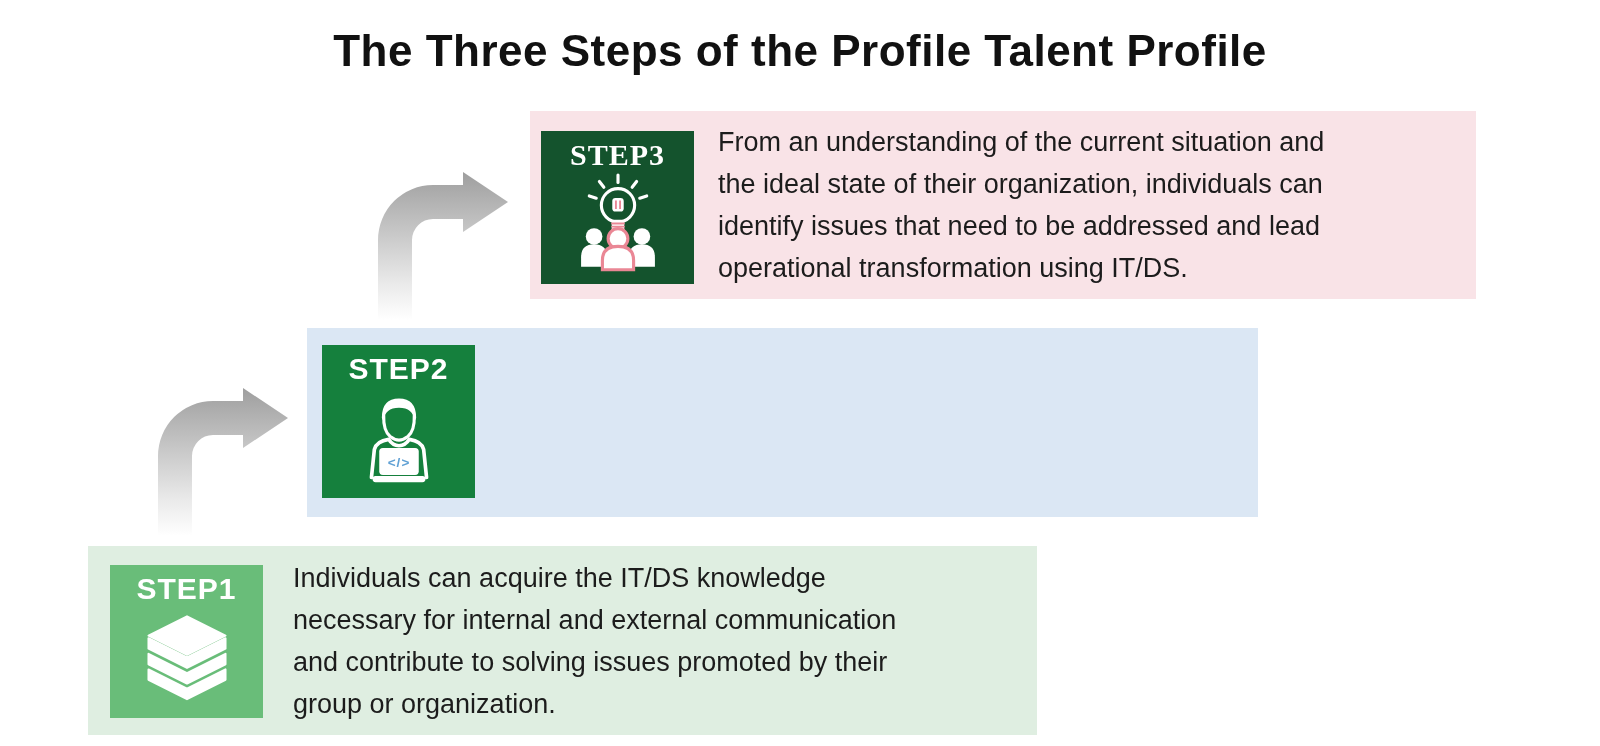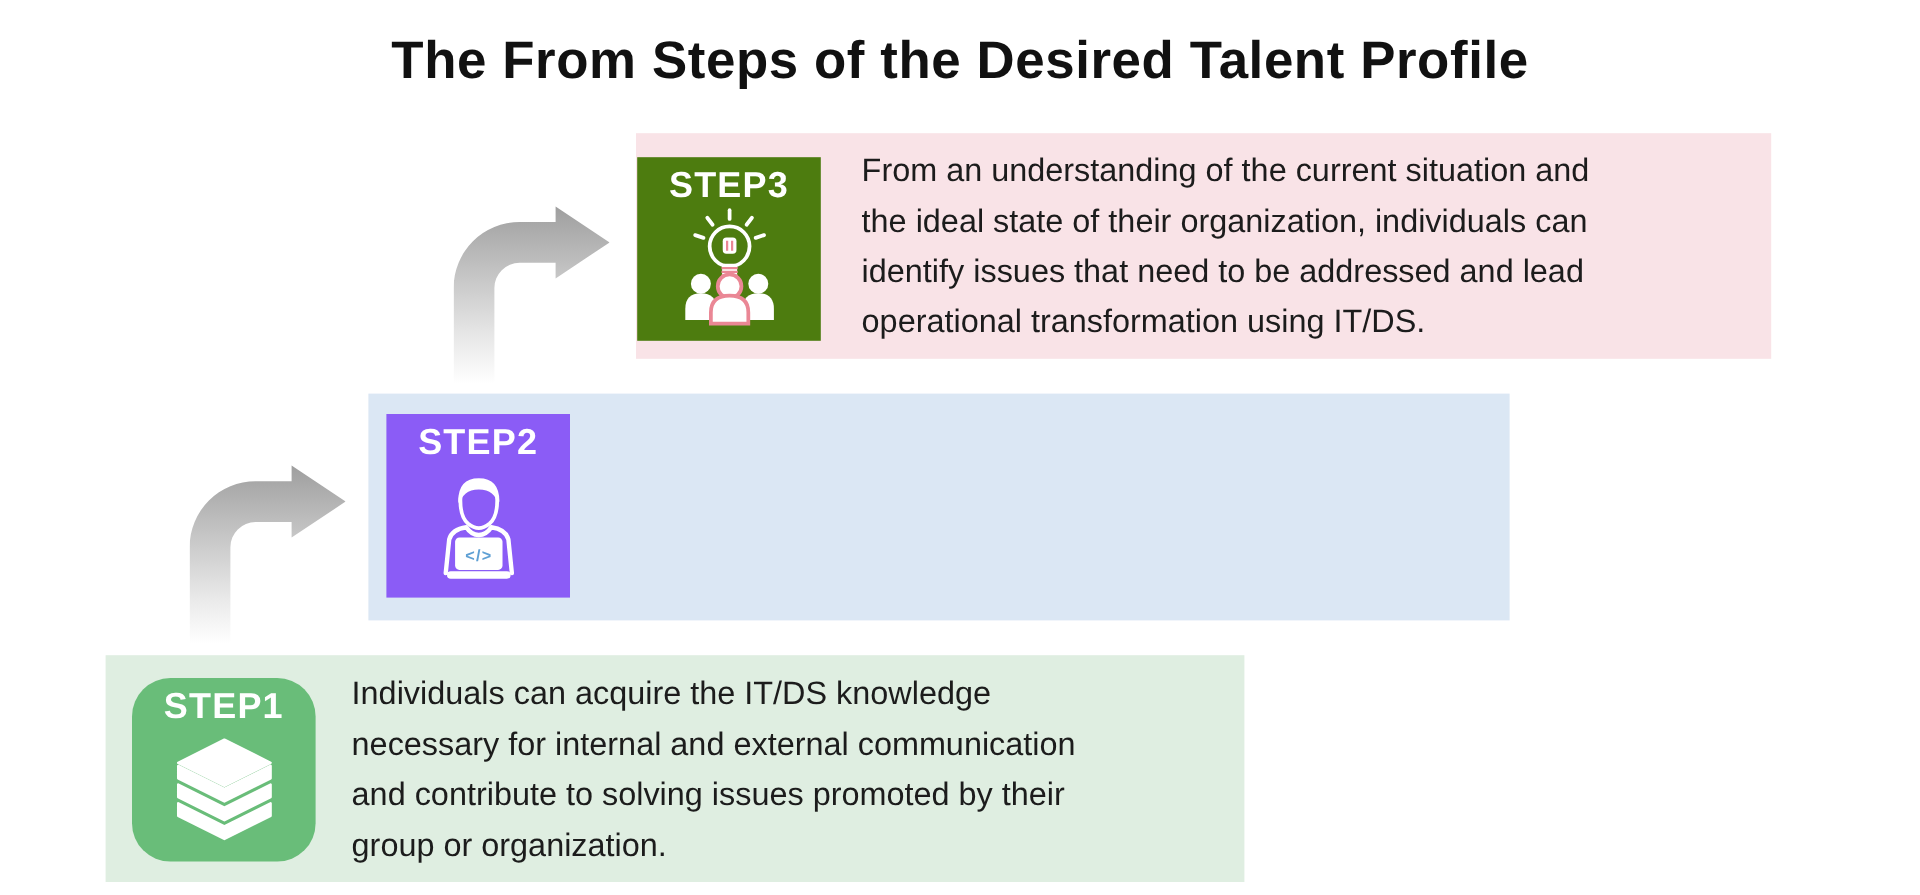--- a/index.html
+++ b/index.html
@@ -12,23 +12,23 @@
     font-size:44px;font-weight:700;letter-spacing:0.5px;color:#111;margin:0;
   }
   .panel{position:absolute;}
   .panel-step3{left:530px;top:111px;width:946px;height:188px;background:#f9e3e7;}
   .panel-step2{left:307px;top:328px;width:951px;height:189px;background:#dbe7f4;}
   .panel-step1{left:88px; top:546px;width:949px;height:189px;background:#dfeee1;}
   .step-square{
     position:absolute;width:153px;height:153px;
     display:flex;flex-direction:column;align-items:center;
   }
-  .sq-step3{left:1px;top:20px;background:#4d7c0f;}
-  .sq-step2{left:15px;top:17px;background:#8b5cf6;}
-  .sq-step1{left:22px;top:19px;background:#69bd79;border-radius:32px;}
+  .sq-step3{left:11px;top:20px;background:#14532d;font-family:Liberation Serif, serif;}
+  .sq-step2{left:15px;top:17px;background:#15803d;}
+  .sq-step1{left:22px;top:19px;background:#69bd79;}
   .step-label{
     margin-top:9px;font-size:30px;font-weight:700;color:#ffffff;
     letter-spacing:1px;line-height:1;text-align:center;
   }
   .step-icon{width:104px;height:104px;margin-top:2px;display:block;}
   .desc{
     position:absolute;top:0;bottom:0;display:flex;align-items:center;
     font-size:27px;line-height:42px;white-space:pre-line;color:#1c1c1c;
   }
   .desc-step3{left:188px;right:12px;}
@@ -37,21 +37,21 @@
   .arrow{position:absolute;width:130px;height:150px;}
   .arrow-a{left:378px;top:170px;}
   .arrow-b{left:158px;top:386px;}
   .code-glyph-text{font-family:"Liberation Sans","DejaVu Sans",sans-serif;}
 </style>
 </head>
 <body>
 
 <div class="canvas">
 
-  <h1 class="title">The From Steps of the Desired Talent Profile</h1>
+  <h1 class="title">The Three Steps of the Profile Talent Profile</h1>
 
   <section class="panel panel-step3">
     <div class="step-square sq-step3">
       <div class="step-label">STEP3</div>
       <svg class="step-icon" viewBox="0 0 100 100">
         <g stroke="#ffffff" stroke-width="3" stroke-linecap="round" fill="none">
           <line x1="50" y1="10" x2="50" y2="3"></line>
           <line x1="63.6" y1="14.7" x2="67.9" y2="9.1"></line>
           <line x1="36.4" y1="14.7" x2="32.1" y2="9.1"></line>
           <line x1="70.9" y1="25.2" x2="77.6" y2="23.0"></line>

